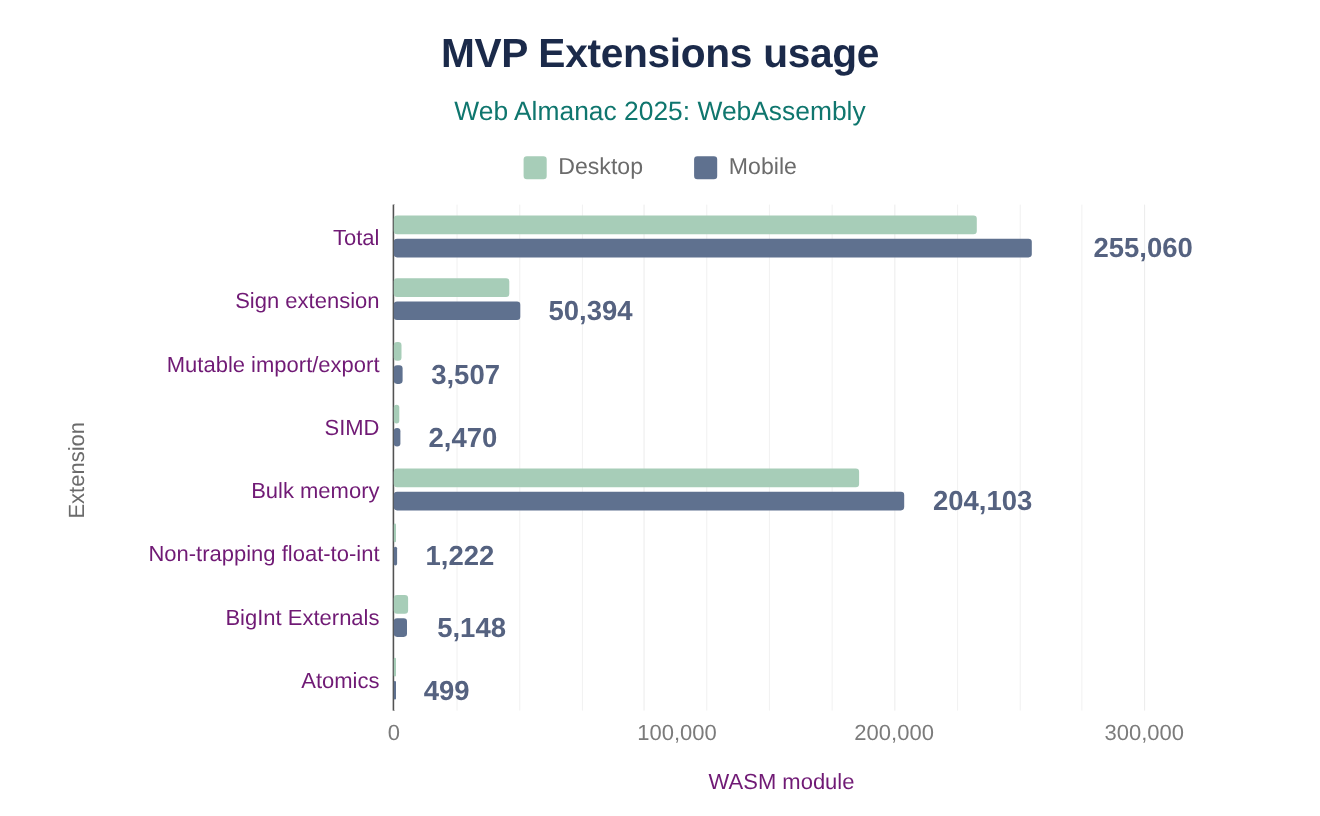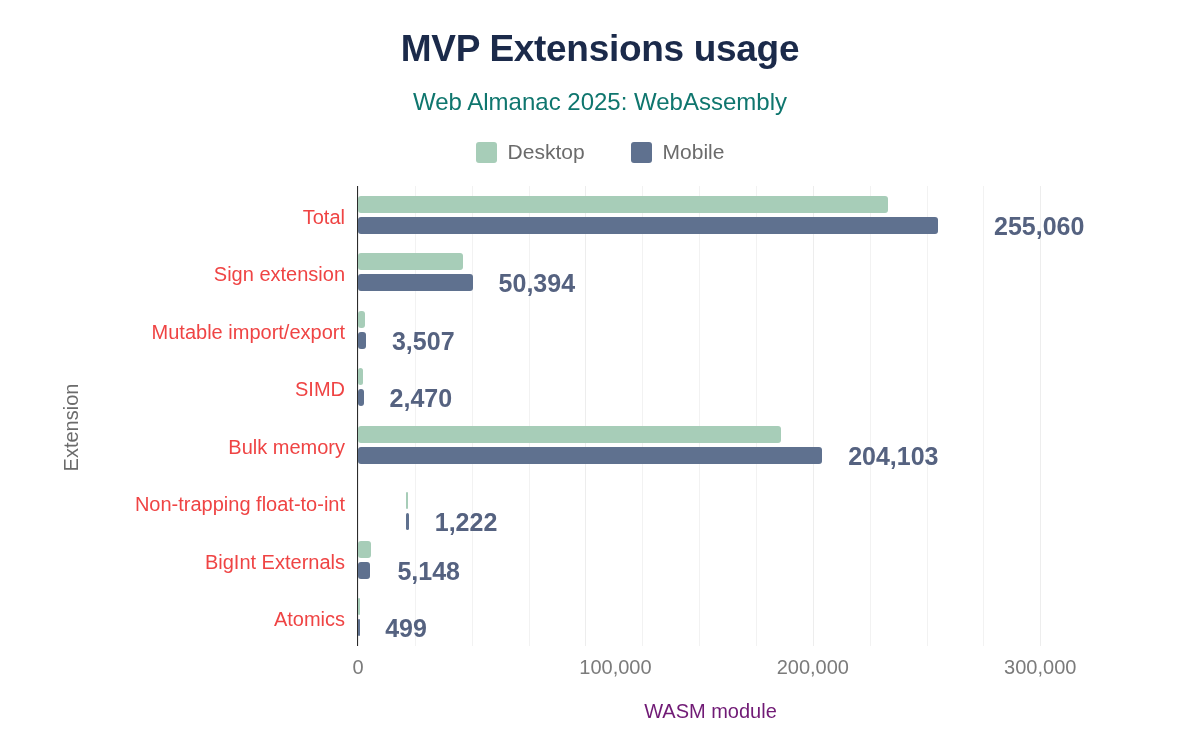--- a/index.html
+++ b/index.html
@@ -140,21 +140,21 @@
     white-space: nowrap;
     line-height: 1;
   }
 
   
   .ycat {
     position: absolute;
     right: 0;
     text-align: right;
     font-size: 20px;
-    color: #ef4444;
+    color: #701a75;
     white-space: nowrap;
     line-height: 1;
   }
   .ycats {
     position: absolute;
     left: 0;
     top: 186px;
     width: 345px;
     height: 460px;
   }
@@ -269,21 +269,21 @@
           <div class="row" style="top: 172.5px; height: 57.5px;">
             <div class="bar desktop" style="left: 0px; top: 9.75px; width: 4.54839px; background: rgb(167, 205, 184);"></div>
             <div class="bar mobile" style="left: 0px; top: 30.75px; width: 5.61726px; background: rgb(95, 113, 143);"></div>
             <div class="row-value" style="left: 31.6173px; top: 27.75px;">2,470</div>
           </div>
           <div class="row" style="top: 230px; height: 57.5px;">
             <div class="bar desktop" style="left: 0px; top: 9.75px; width: 423px; background: rgb(167, 205, 184);"></div>
             <div class="bar mobile" style="left: 0px; top: 30.75px; width: 464.17px; background: rgb(95, 113, 143);"></div>
             <div class="row-value" style="left: 490.17px; top: 27.75px;">204,103</div>
           </div>
-          <div class="row" style="top: 296px; height: 57.5px; margin-left: 48px;">
+          <div class="row" style="top: 280px; height: 57.5px;">
             <div class="bar desktop" style="left: 0px; top: 9.75px; width: 2.27419px; background: rgb(167, 205, 184);"></div>
             <div class="bar mobile" style="left: 0px; top: 30.75px; width: 2.77906px; background: rgb(95, 113, 143);"></div>
             <div class="row-value" style="left: 28.7791px; top: 27.75px;">1,222</div>
           </div>
           <div class="row" style="top: 345px; height: 57.5px;">
             <div class="bar desktop" style="left: 0px; top: 9.75px; width: 13.4177px; background: rgb(167, 205, 184);"></div>
             <div class="bar mobile" style="left: 0px; top: 30.75px; width: 11.7075px; background: rgb(95, 113, 143);"></div>
             <div class="row-value" style="left: 39.4177px; top: 27.75px;">5,148</div>
           </div>
           <div class="row" style="top: 402.5px; height: 57.5px;">

